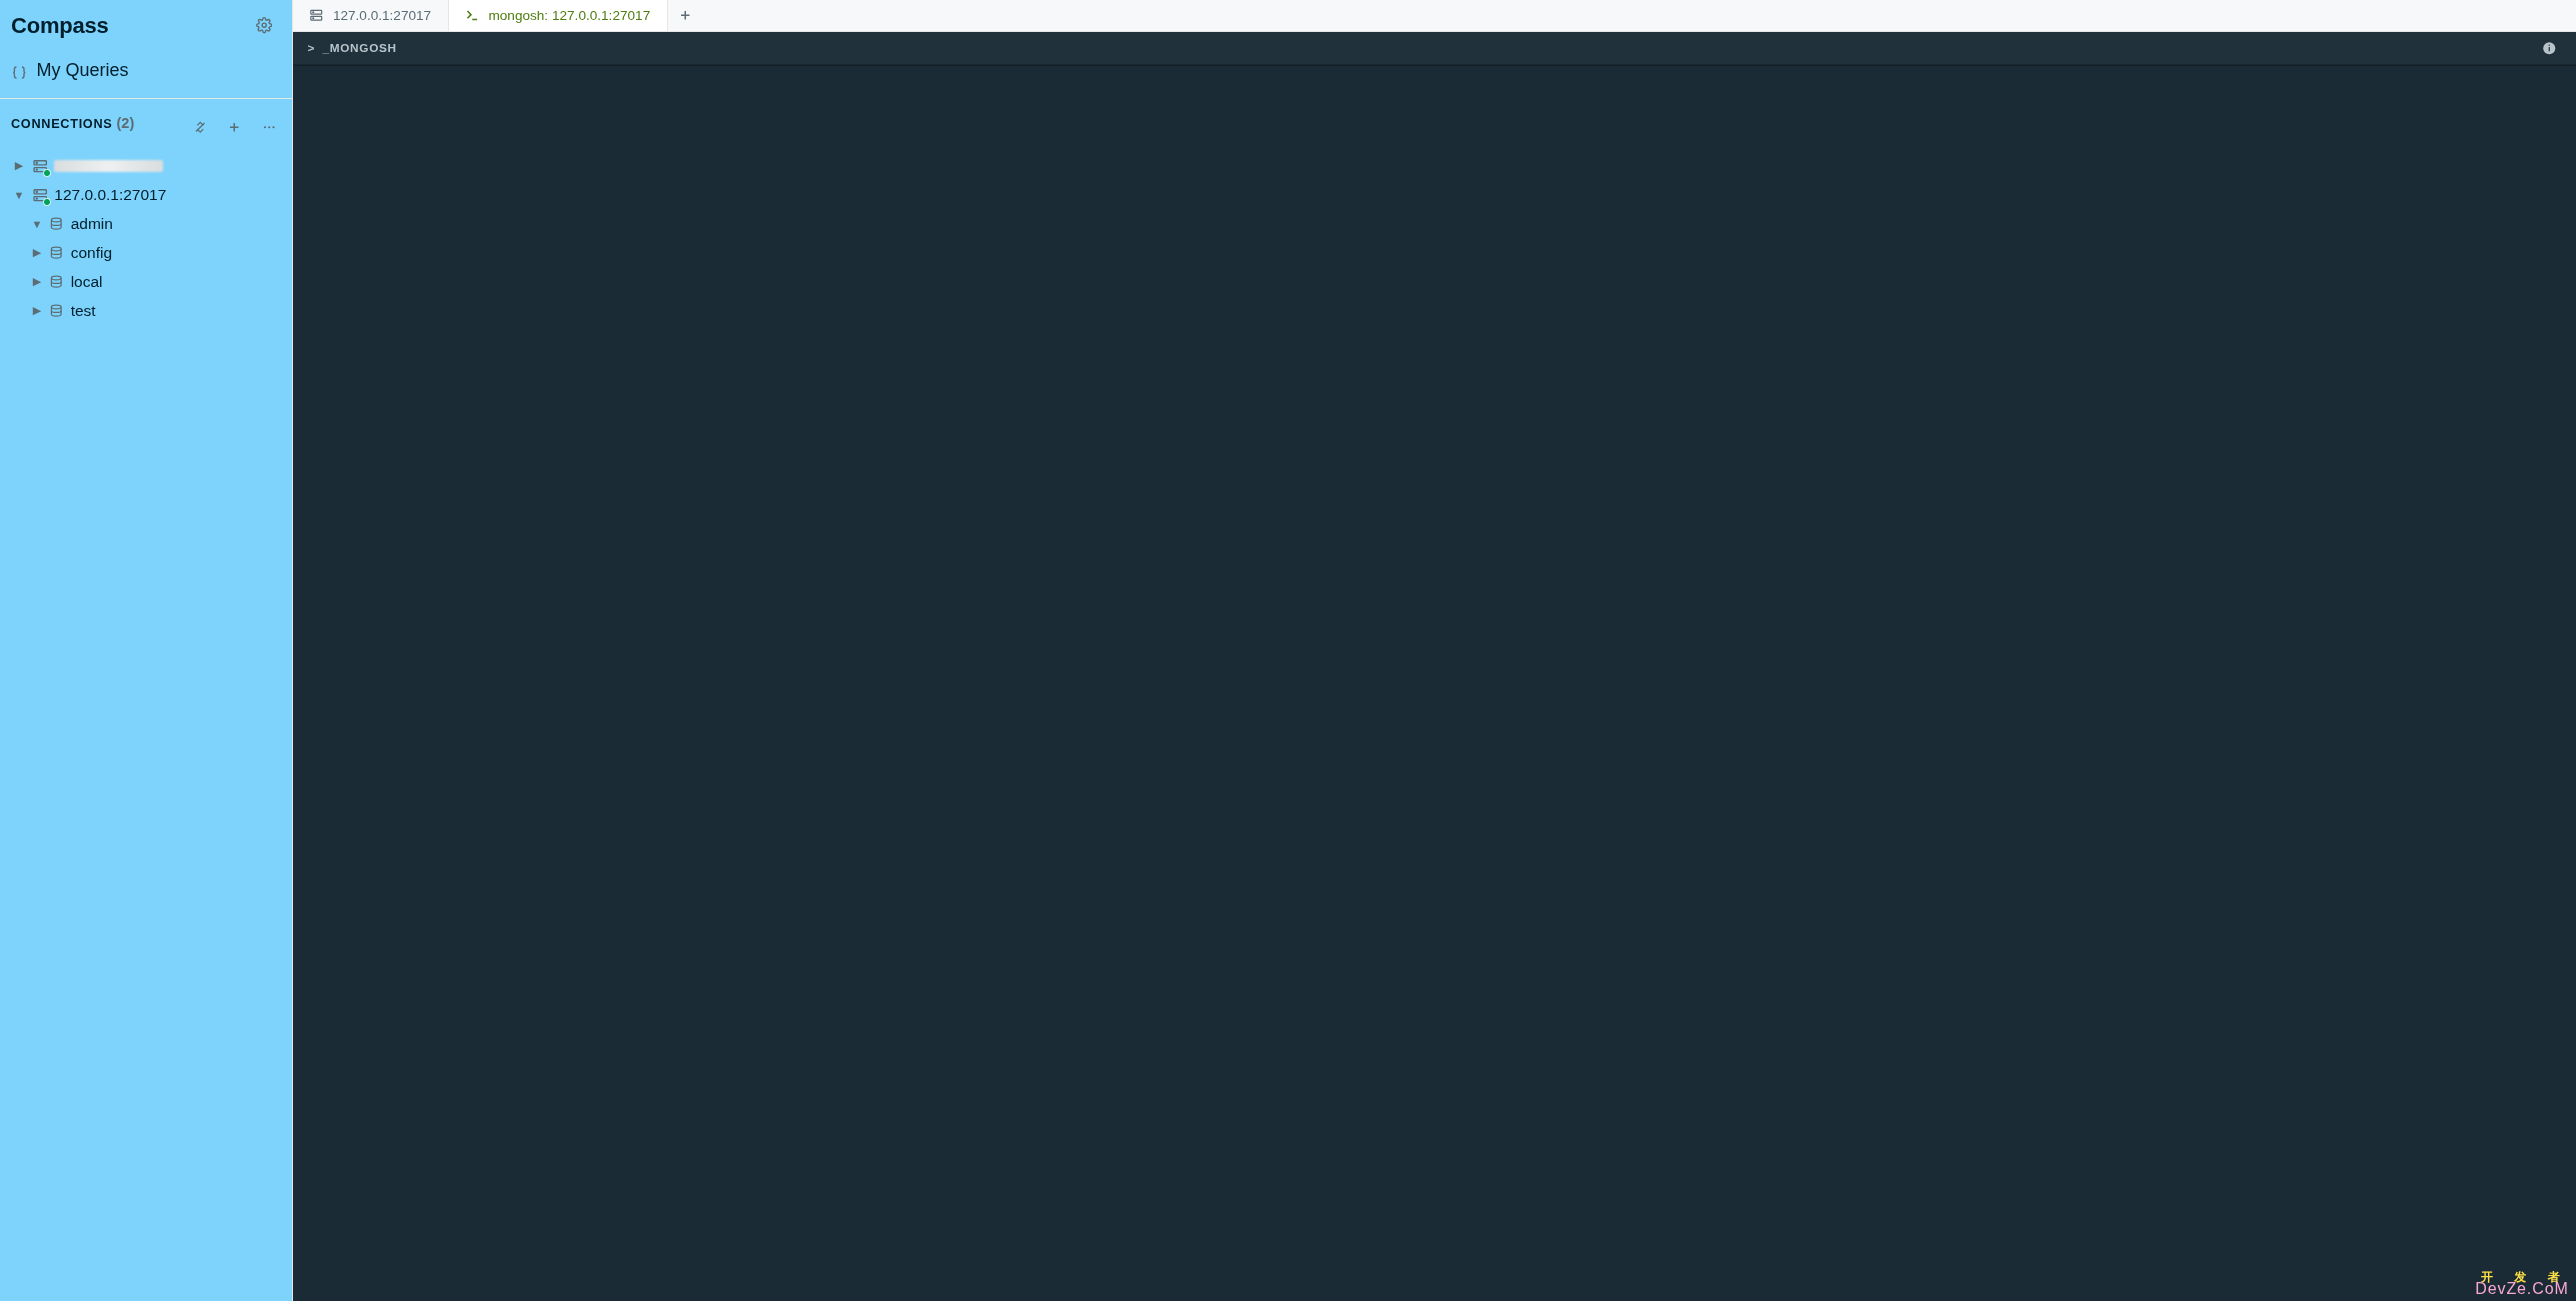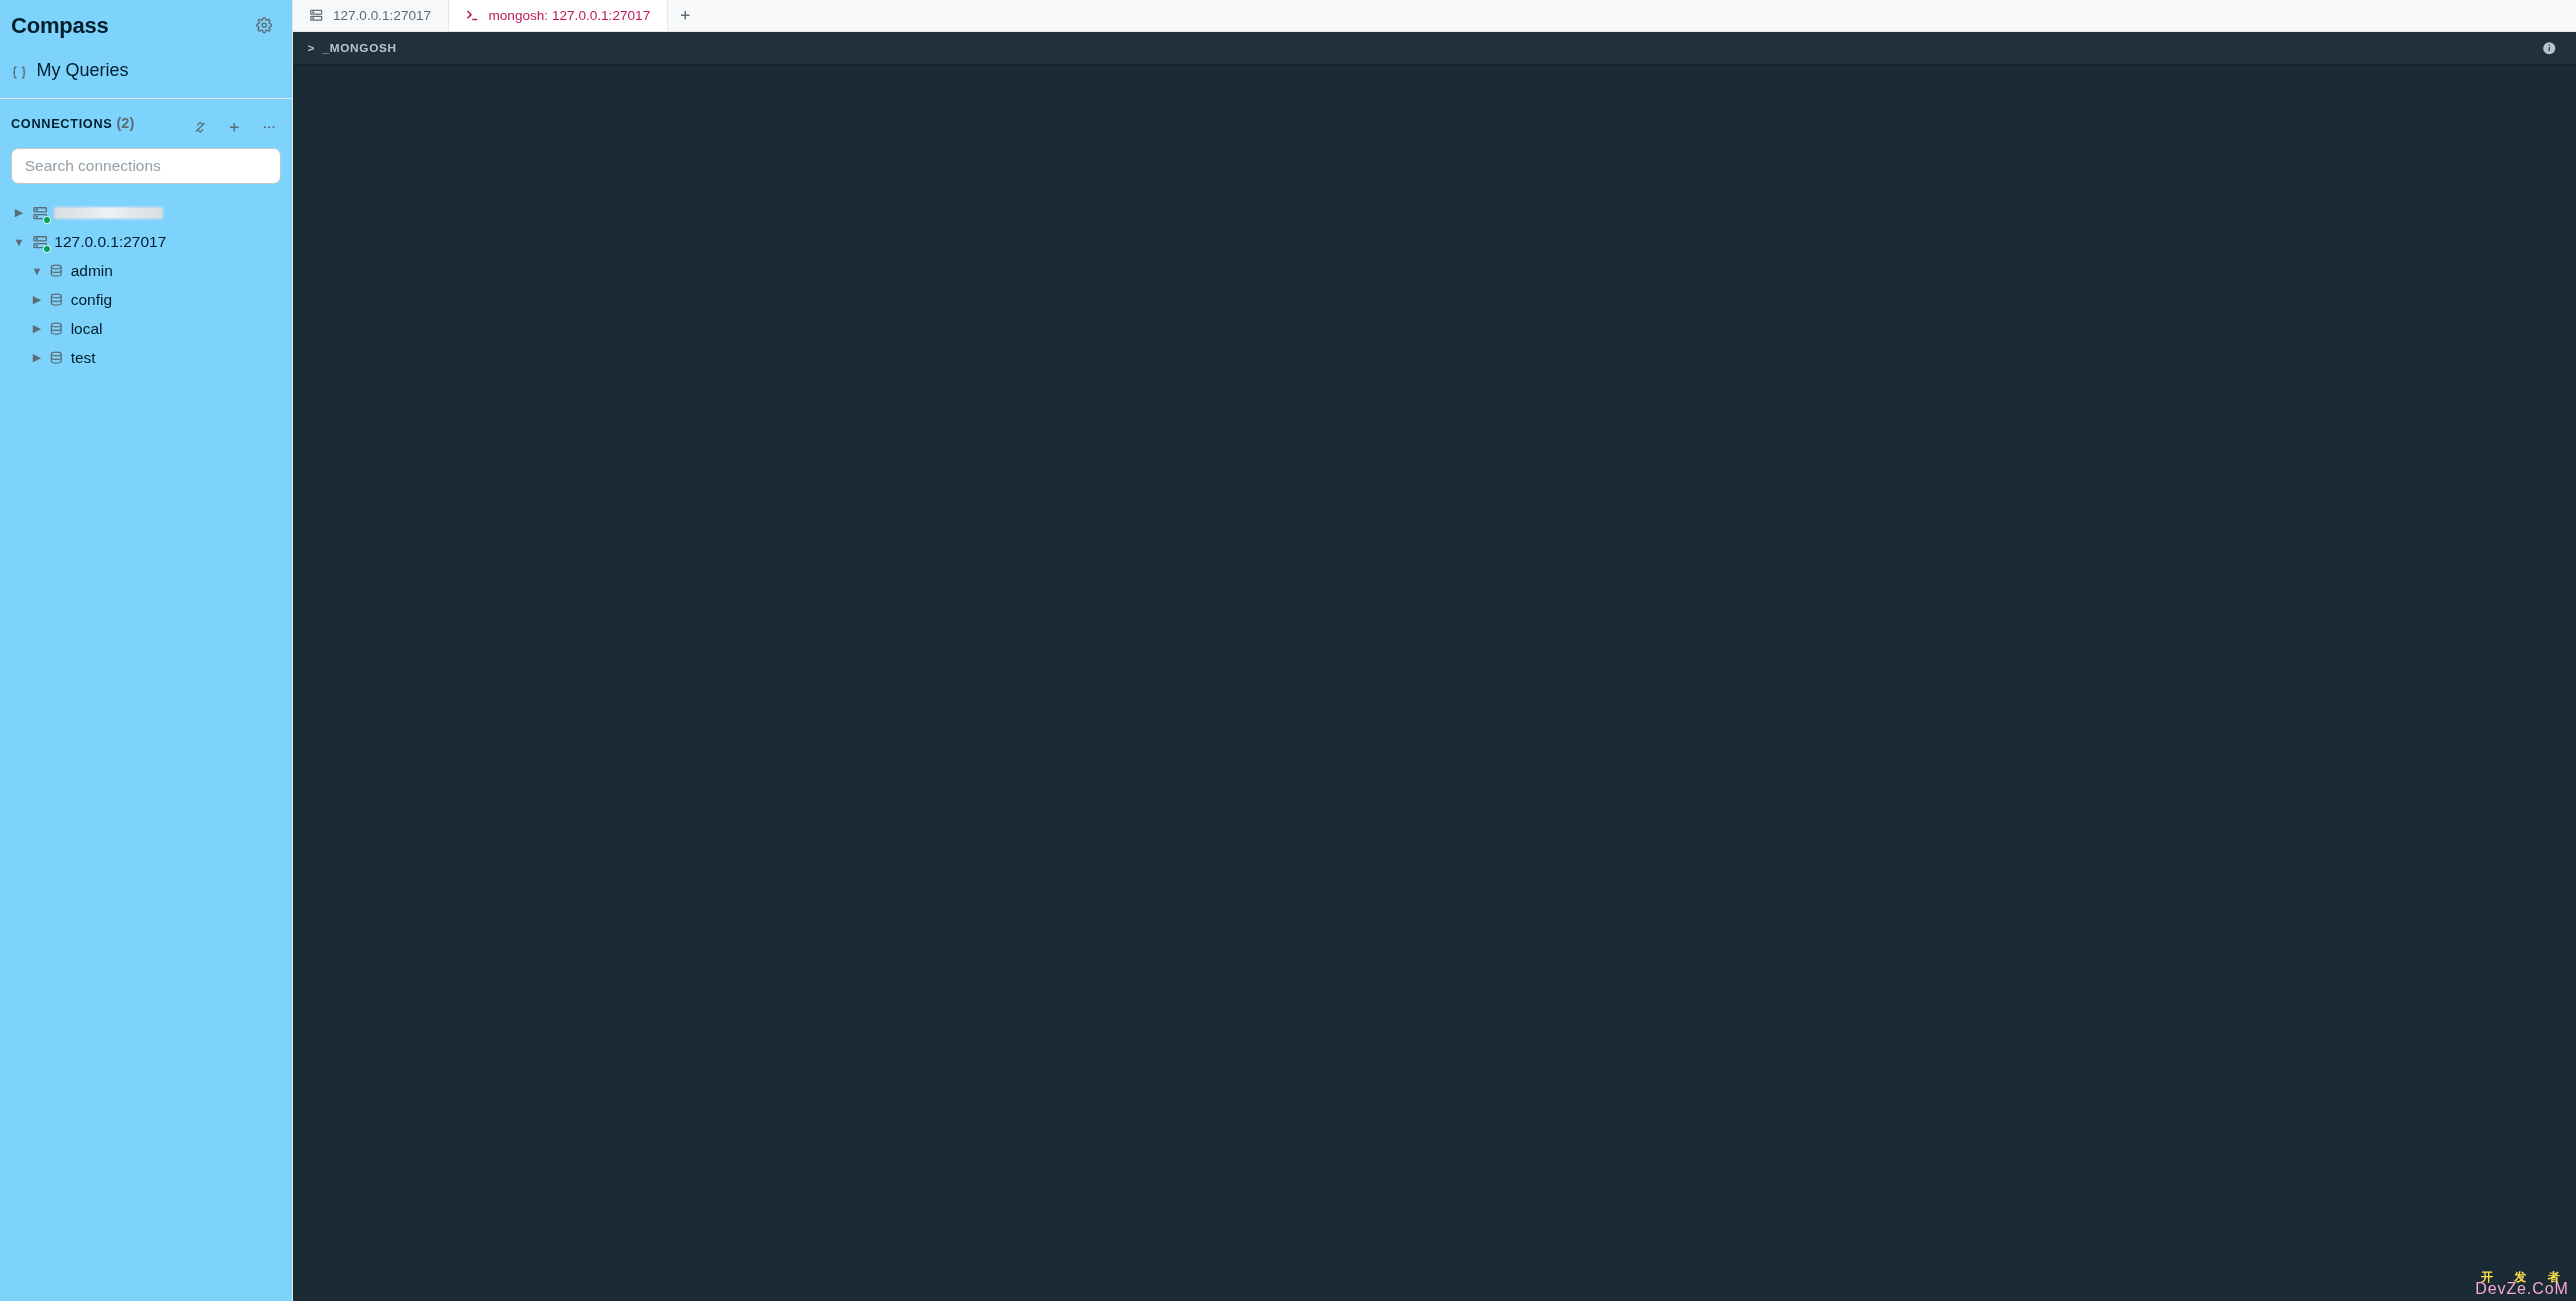--- a/index.html
+++ b/index.html
@@ -33,21 +33,21 @@
   .db-icon { color:#5c6c75; width:16.4px; display:inline-flex; }
   .conn-icon-wrap { position:relative; width:18px; height:18px; display:inline-flex; align-items:center; justify-content:center; color:#5c6c75; }
   .status-dot { position:absolute; right:-1.8px; bottom:-1.8px; width:7.3px; height:7.3px; border-radius:50%; background:#00a35c; border:1.4px solid #fff; }
   .redacted { display:inline-block; height:12.7px; width:109px; background: linear-gradient(90deg,#d9dddf,#eef0f1,#d9dddf); filter: blur(0.9px); border-radius:1.8px; }
 
   
   .main { flex:1; display:flex; flex-direction:column; min-width:0; }
 
   .tabbar { height:32px; display:flex; align-items:stretch; border-bottom:0.9px solid #e6e6e6; background:#f6f8f9; }
   .tab { display:flex; align-items:center; gap:9px; padding:0 16.4px; font-size:13.6px; border-right:0.9px solid #e6e6e6; color:#5c6c75; cursor:pointer; }
-  .tab.active { background:#fff; color:#be185d; box-shadow: inset 0 -1.8px 0 #fff; }
+  .tab.active { background:#fff; color:#4d7c0f; box-shadow: inset 0 -1.8px 0 #fff; }
   .tab-add { width:36px; display:flex; align-items:center; justify-content:center; color:#5c6c75; cursor:pointer; }
 
   .shellbar { height:33px; background:#21313c; color:#b8c4cb; display:flex; align-items:center; justify-content:space-between; padding:0 14.5px; font-size:11.8px; letter-spacing:0.7px; font-weight:700; border-bottom:0.9px solid #1a262e; }
   .shellbar-left { display:flex; align-items:center; gap:7.3px; }
 
   .terminal { flex:1; background:#1b2b36; color:#e7eef2; font-family: ui-monospace, SFMono-Regular, Menlo, Consolas, monospace; font-size:14.5px; padding:9px 9px; position:relative; overflow:hidden; border-top:0.9px solid #112029;}
   .prompt-line { display:flex; align-items:center; gap:0; white-space:pre; }
   .prompt-caret { color:#e7eef2; font-weight:700; padding:0 3.6px 0 1.8px; }
   .cursor { display:inline-block; width:1.8px; height:16.4px; background:#00ed64; margin-left:1.8px; animation: blink 1s step-start infinite; vertical-align:middle; }
   @keyframes blink { 50% { opacity:0; } }
@@ -109,23 +109,20 @@
         <span class="icon-btn">
           <svg width="14.5" height="14.5" viewBox="0 0 24 24" fill="currentColor">
               <circle cx="5" cy="12" r="1.8"></circle>
               <circle cx="12" cy="12" r="1.8"></circle>
               <circle cx="19" cy="12" r="1.8"></circle>
             </svg>
         </span>
       </div>
     </div>
 
-    <div class="search-wrap">
-      <input class="search-input" placeholder="Search connections" style="">
-    </div>
 
     <div class="tree">
 
       <div class="tree-row lvl0">
         <span class="tree-caret">▶</span>
         <span class="conn-icon-wrap">
           <svg width="16.4" height="16.4" viewBox="0 0 24 24" fill="none" stroke="currentColor" stroke-width="2">
               <rect x="3" y="4" width="18" height="6" rx="1"></rect>
               <rect x="3" y="14" width="18" height="6" rx="1"></rect>
               <circle cx="7" cy="7" r="0.8" fill="currentColor"></circle>

